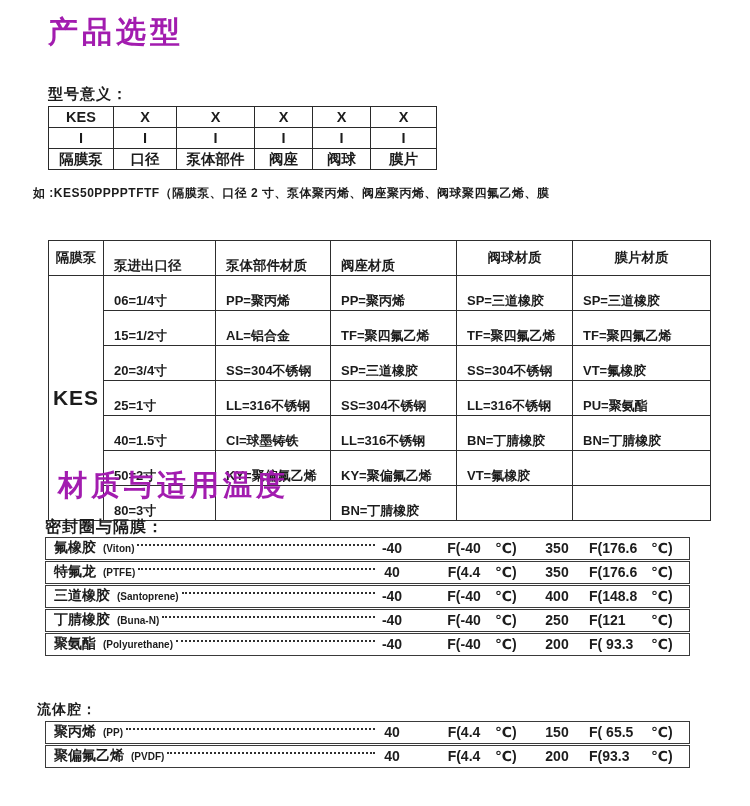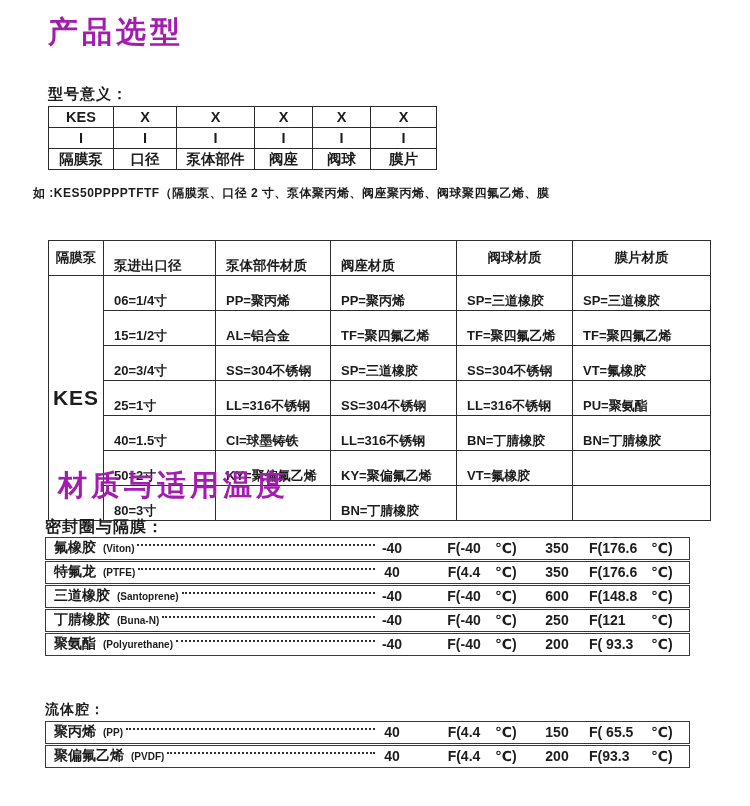--- a/index.html
+++ b/index.html
@@ -205,21 +205,21 @@
     <span class="num c-fhigh">F(176.6</span>
     <span class="num c-cu2">℃)</span>
   </div>
   <div class="trow">
     <span class="mcn">三道橡胶</span>
     <span class="men">(Santoprene)</span>
     <span class="dots"></span>
     <span class="num c-low">-40</span>
     <span class="num c-flow">F(-40</span>
     <span class="num c-cu1">℃)</span>
-    <span class="num c-high">600</span>
+    <span class="num c-high">400</span>
     <span class="num c-fhigh">F(148.8</span>
     <span class="num c-cu2">℃)</span>
   </div>
   <div class="trow">
     <span class="mcn">丁腈橡胶</span>
     <span class="men">(Buna-N)</span>
     <span class="dots"></span>
     <span class="num c-low">-40</span>
     <span class="num c-flow">F(-40</span>
     <span class="num c-cu1">℃)</span>
@@ -233,21 +233,21 @@
     <span class="dots"></span>
     <span class="num c-low">-40</span>
     <span class="num c-flow">F(-40</span>
     <span class="num c-cu1">℃)</span>
     <span class="num c-high">200</span>
     <span class="num c-fhigh">F( 93.3</span>
     <span class="num c-cu2">℃)</span>
   </div>
 </div>
 
-<div class="abs lbl" style="left:45px; top:701px; font-size:14px;">流体腔：</div>
+<div class="abs lbl" style="left:37px; top:701px; font-size:14px;">流体腔：</div>
 
 <div class="abs" style="left:45px; top:721px;">
   <div class="trow">
     <span class="mcn">聚丙烯</span>
     <span class="men">(PP)</span>
     <span class="dots"></span>
     <span class="num c-low">40</span>
     <span class="num c-flow">F(4.4</span>
     <span class="num c-cu1">℃)</span>
     <span class="num c-high">150</span>

